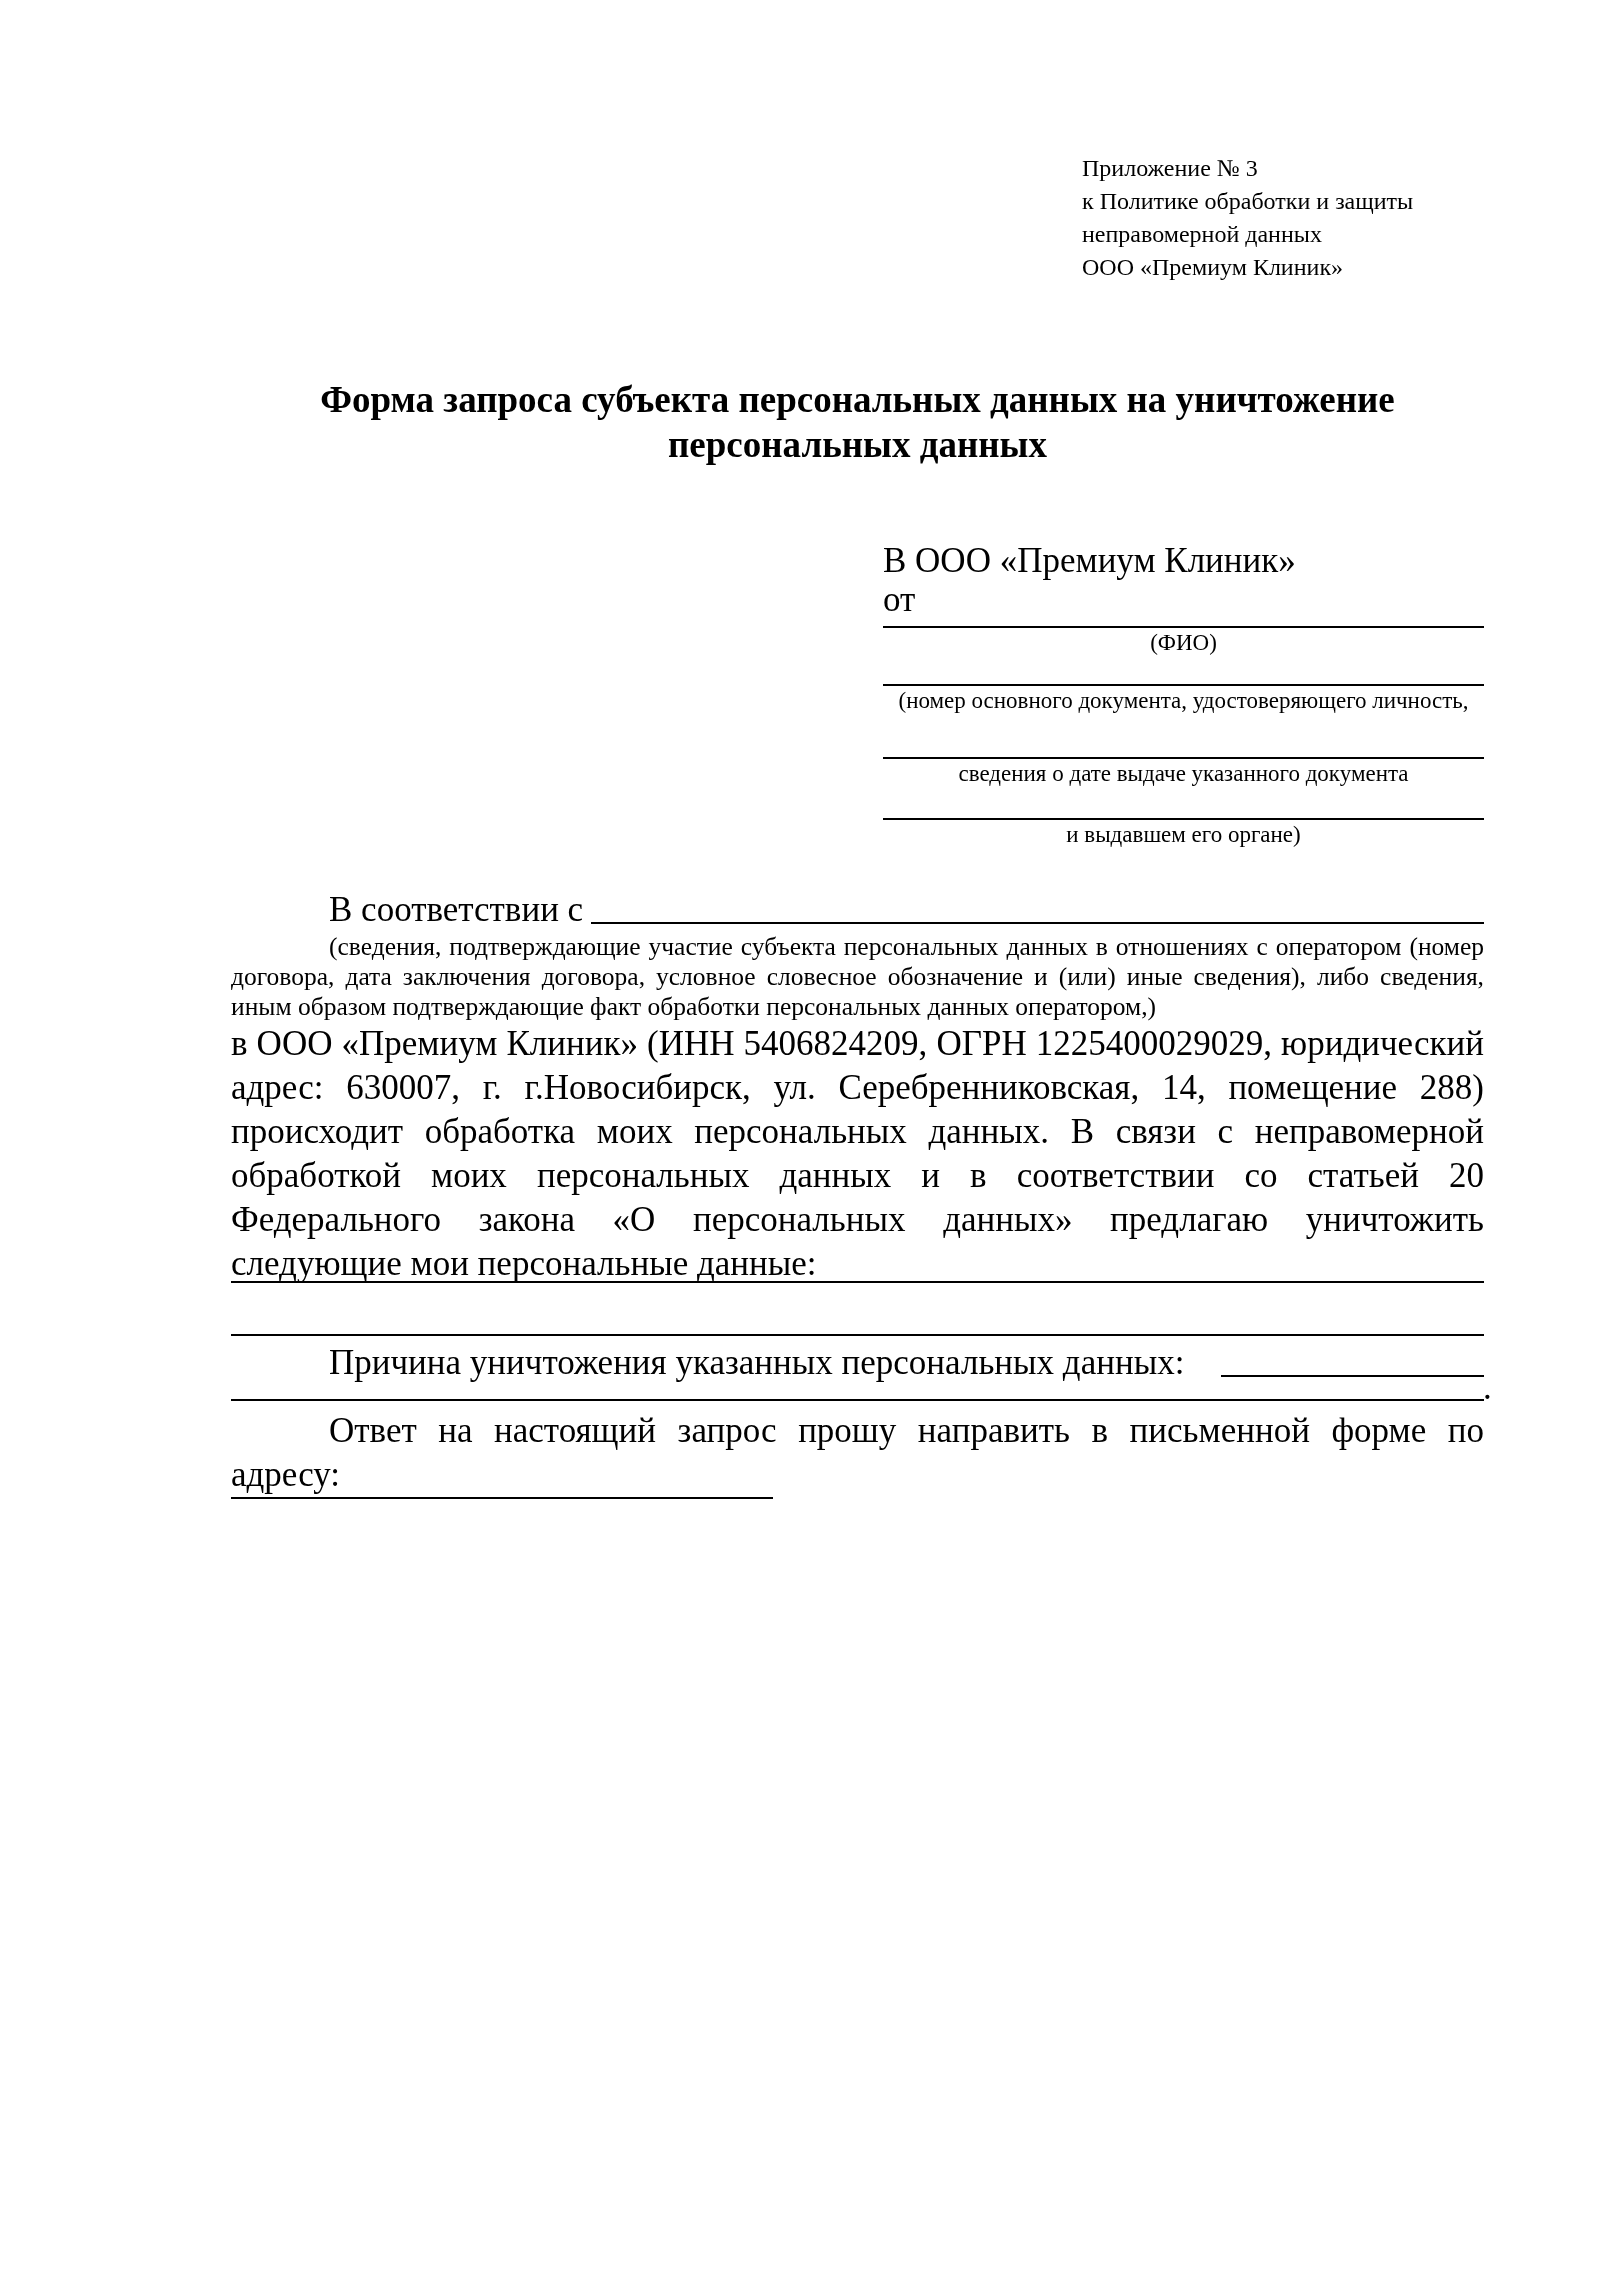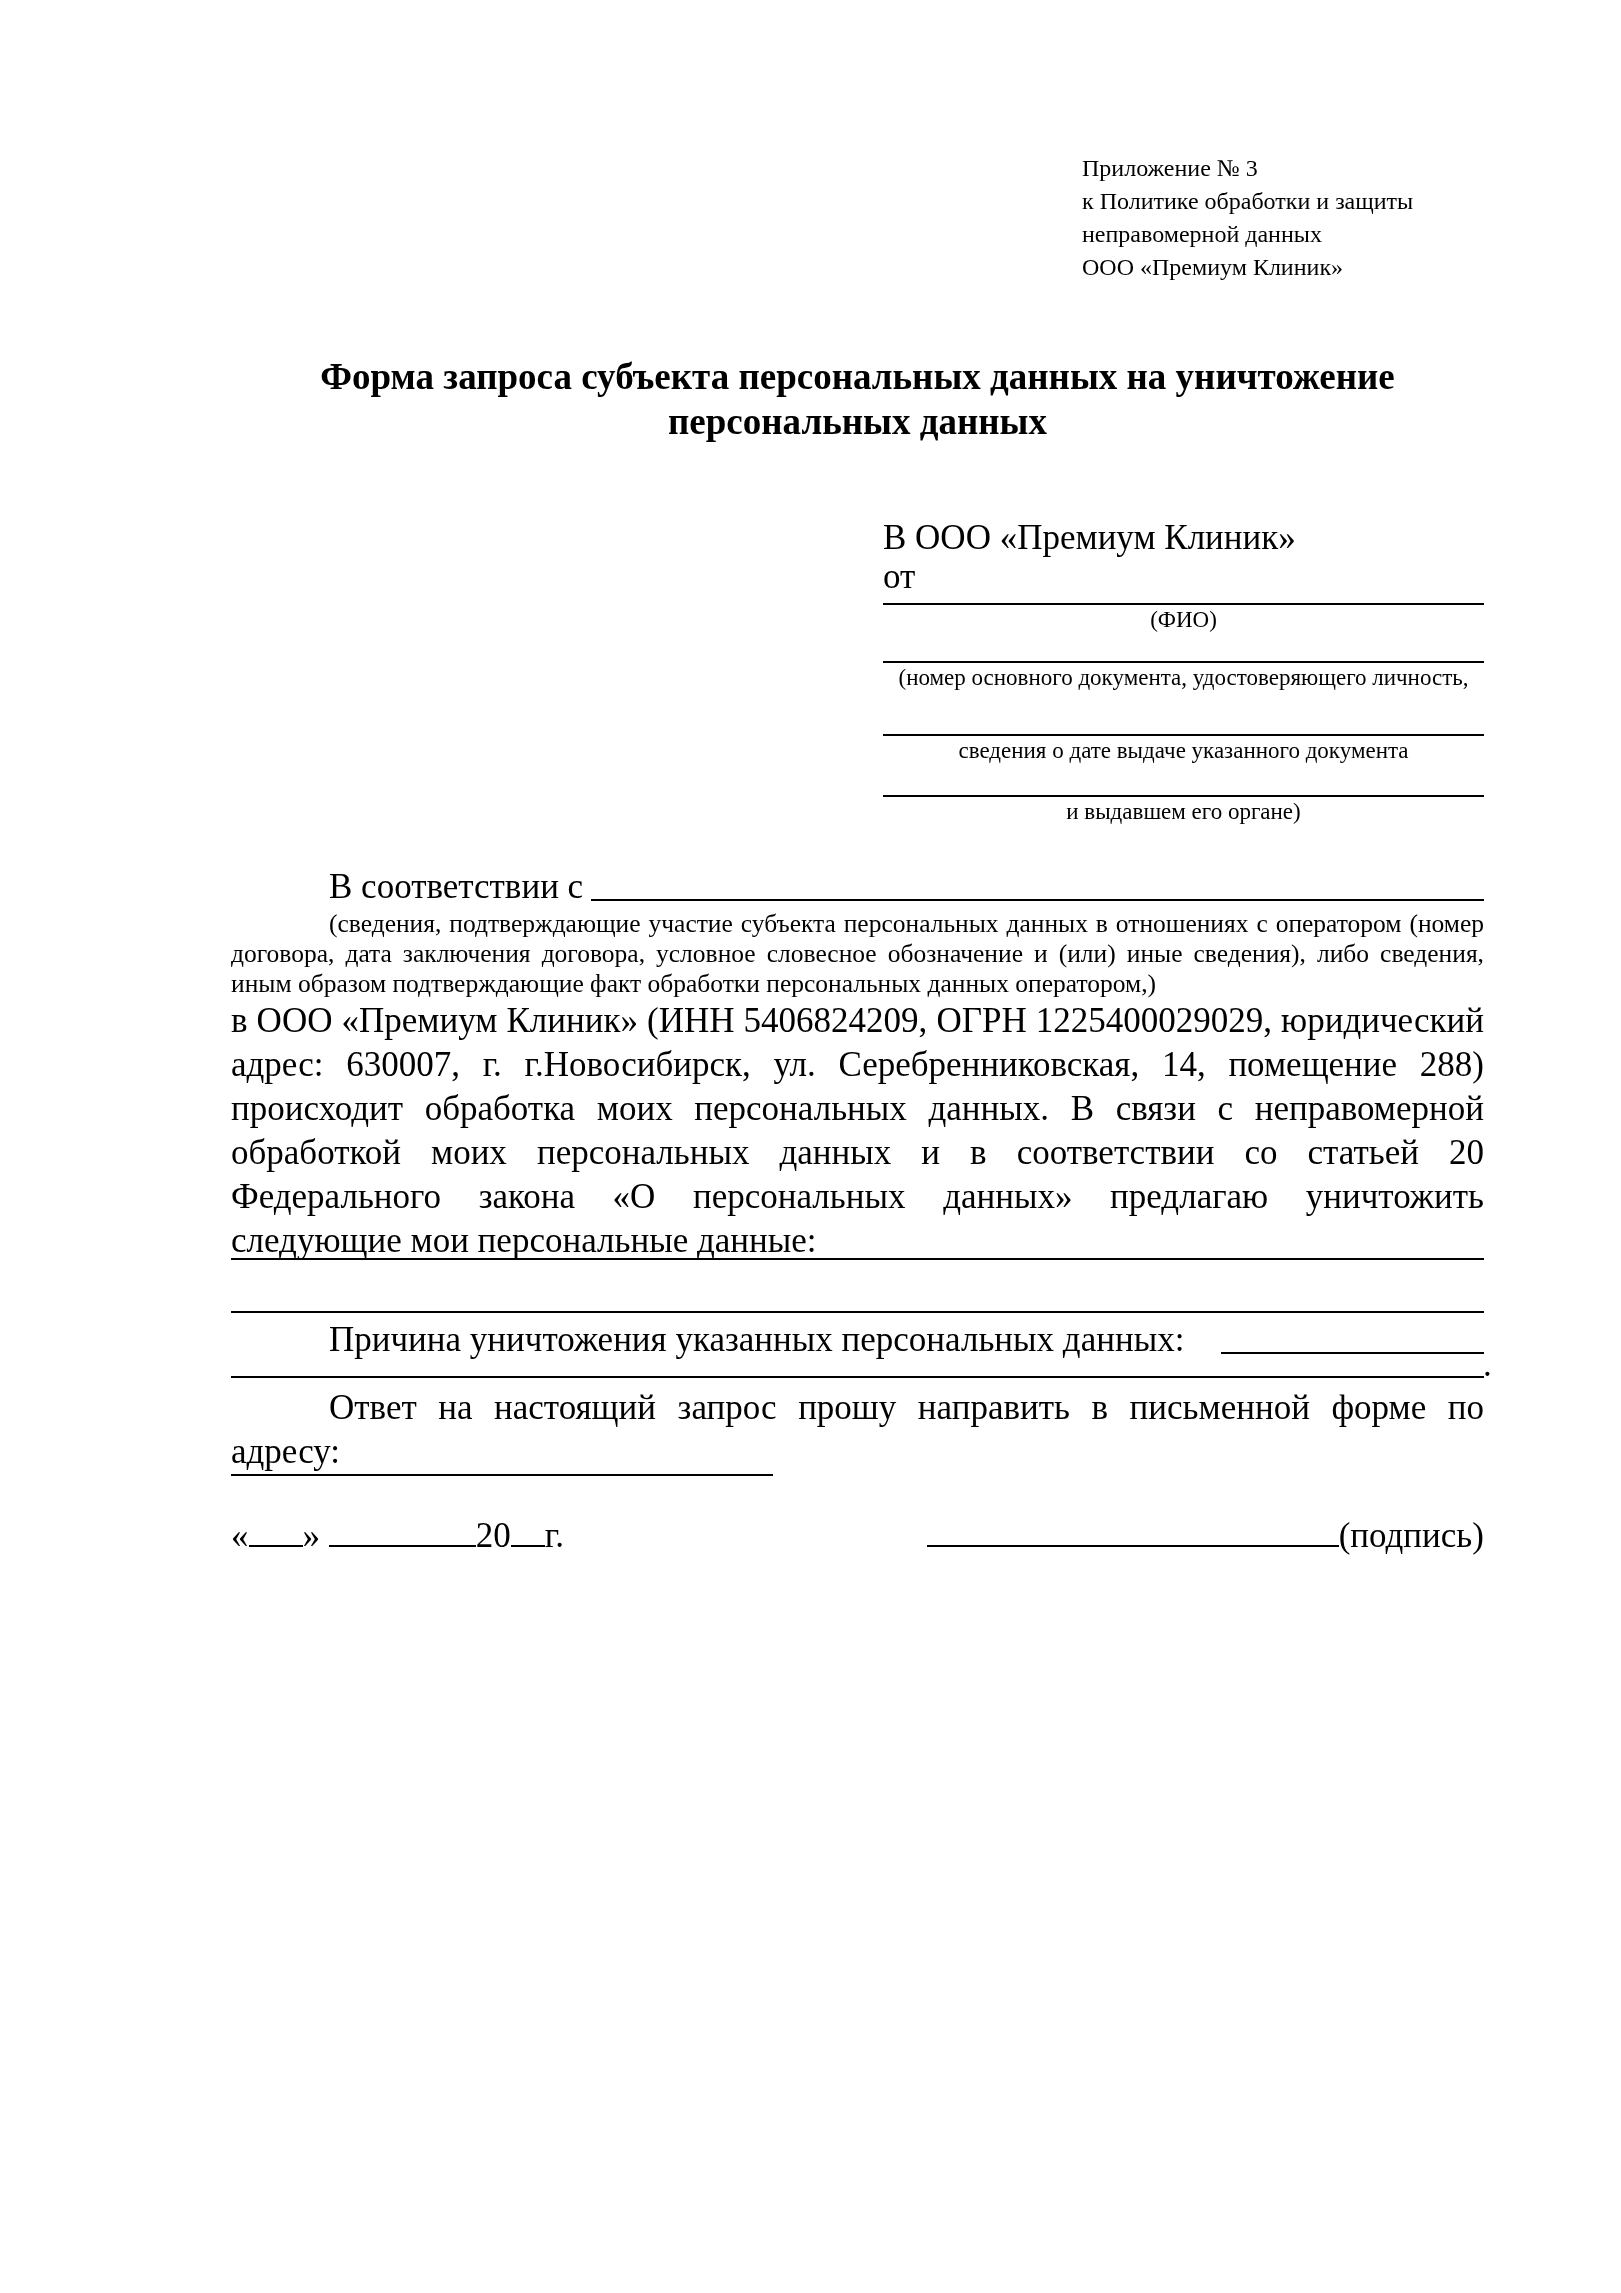--- a/index.html
+++ b/index.html
@@ -18,21 +18,21 @@
   
   .appendix {
     margin-left: 851px;
     font-size: 24px;
     line-height: 33px;
     white-space: nowrap;
   }
 
   
   .doc-title {
-    margin: 70px auto 0 auto;
+    margin: 93px auto 0 auto;
     max-width: 1253px;
     text-align: center;
     font-weight: bold;
     font-size: 37px;
     line-height: 45px;
   }
 
   
   .addressee { margin-top: 70px; margin-left: 652px; }
   .addr-to   { font-size: 35px; line-height: 47px; }
@@ -154,24 +154,15 @@
   <div class="hr dot-line">
     <span class="period">.</span>
   </div>
 
   <div class="response">Ответ на настоящий запрос прошу направить в письменной форме по адресу:</div>
 
   <div class="address-row">
     <span class="ub w553"></span>
   </div>
 
-  <div class="date-sign">
-    <span class="date-part">
-      <span>«</span><span class="ub w55"></span><span>»</span>
-      <span class="ub w150"></span><span>20</span><span class="ub w35"></span><span>г.</span>
-    </span>
-    <span class="sign-part">
-      <span class="ub w420"></span><span>(подпись)</span>
-    </span>
-  </div>
 
 </div>
 
 
 </body></html>

